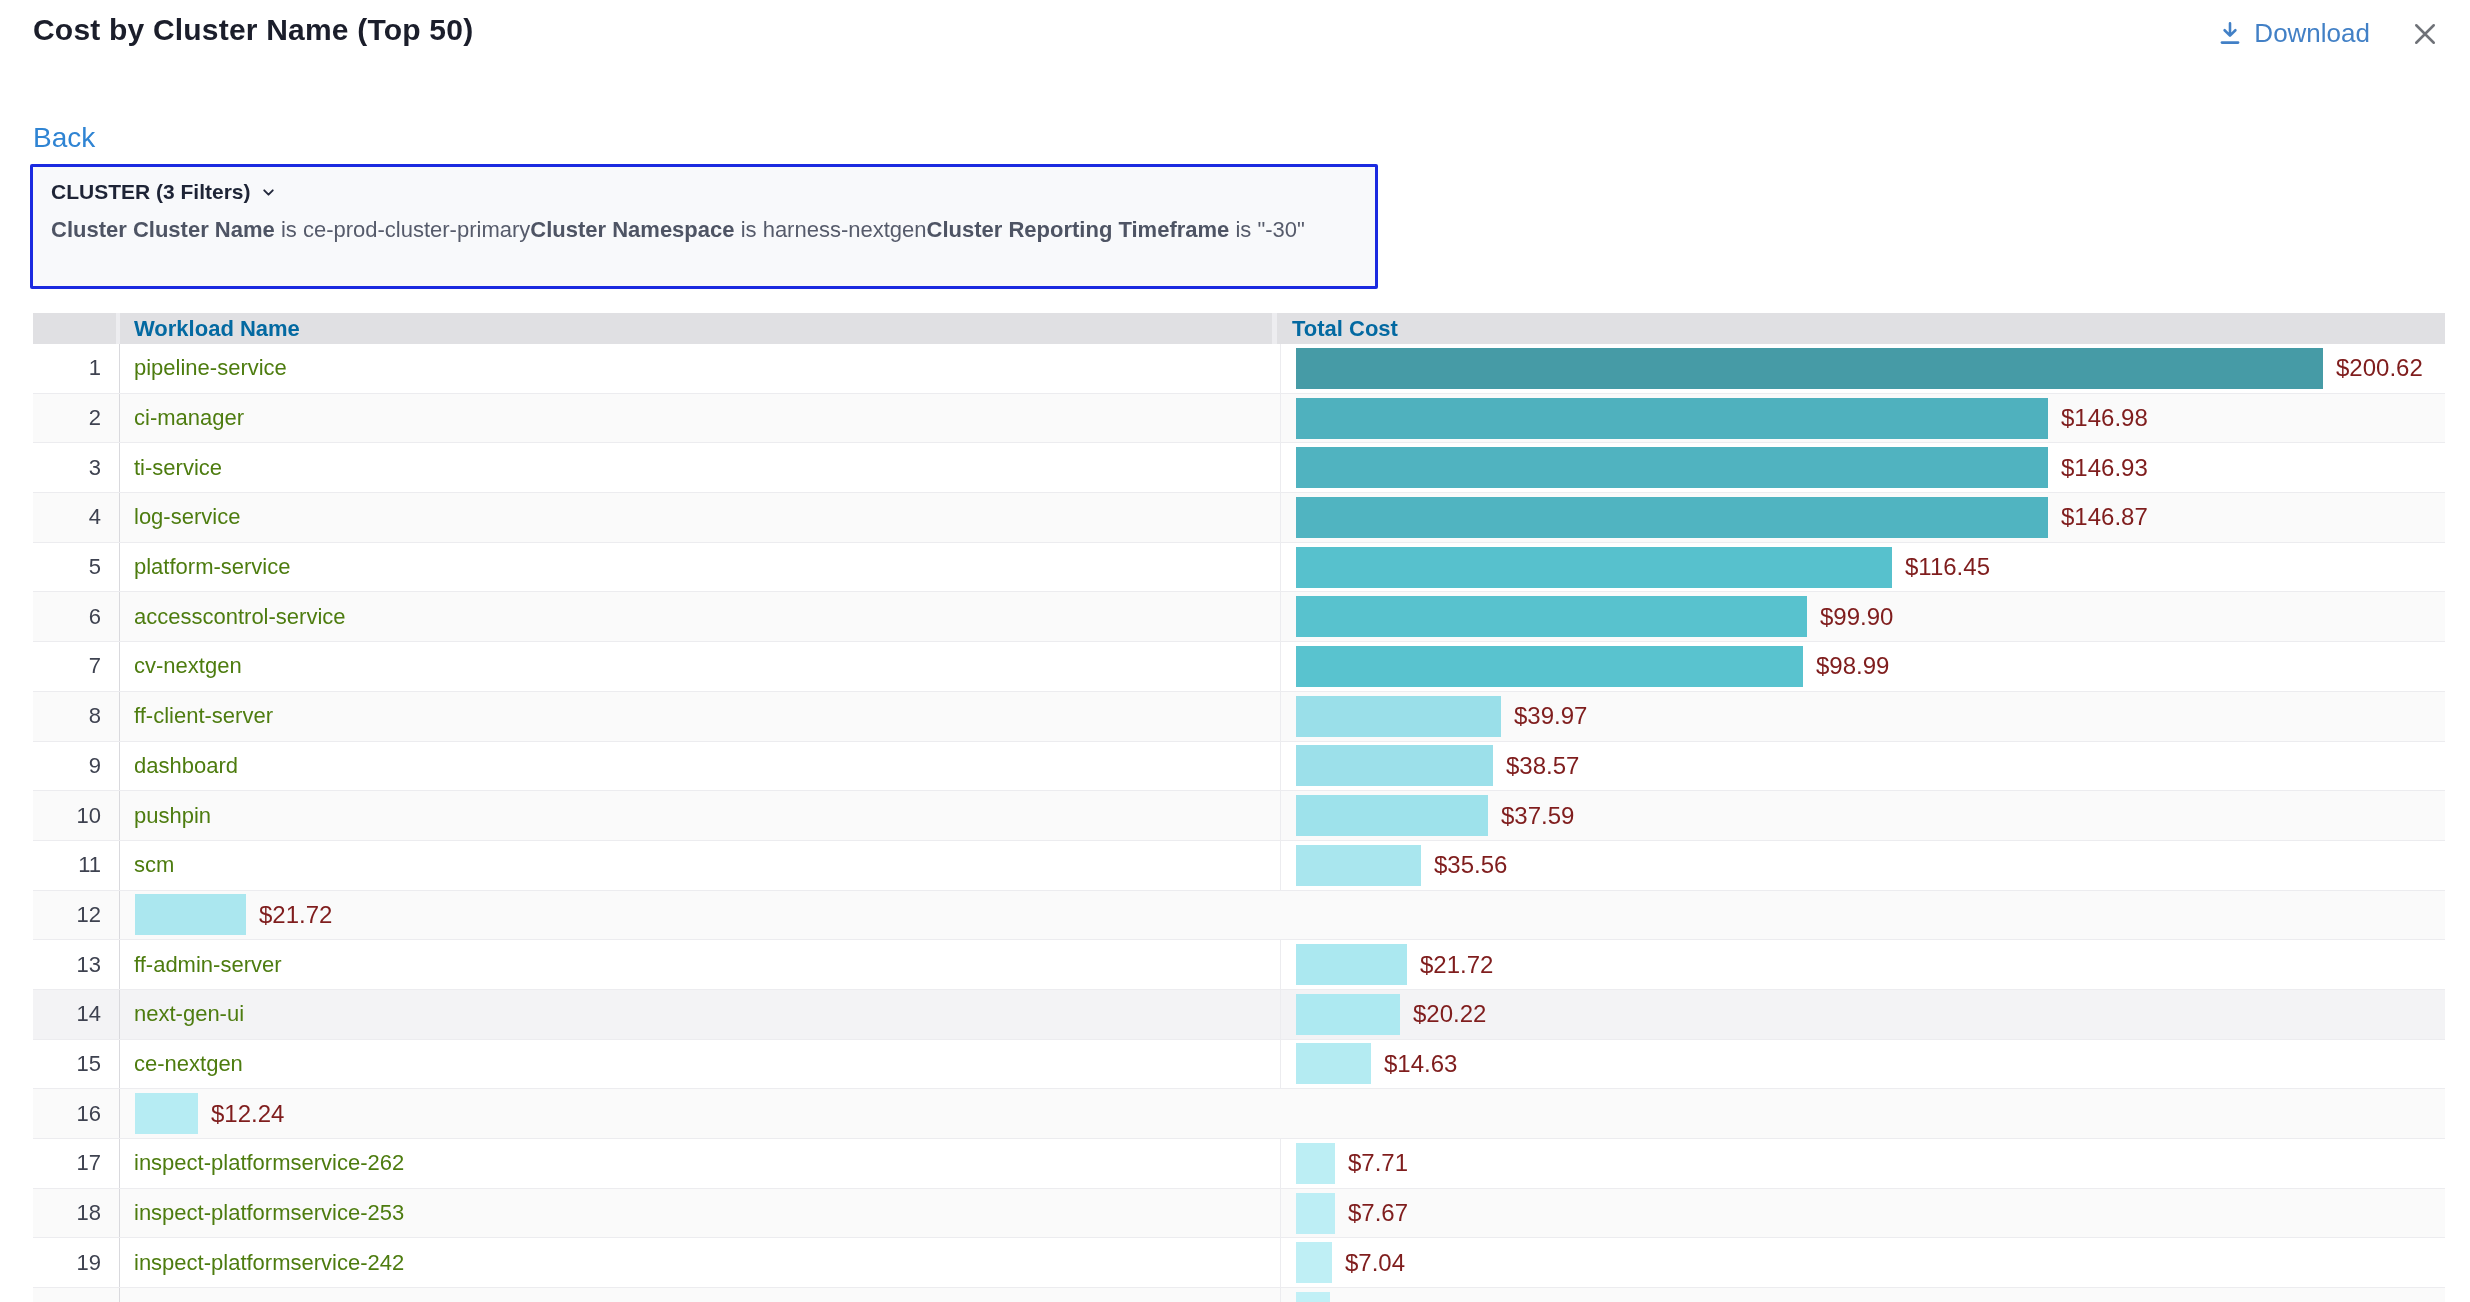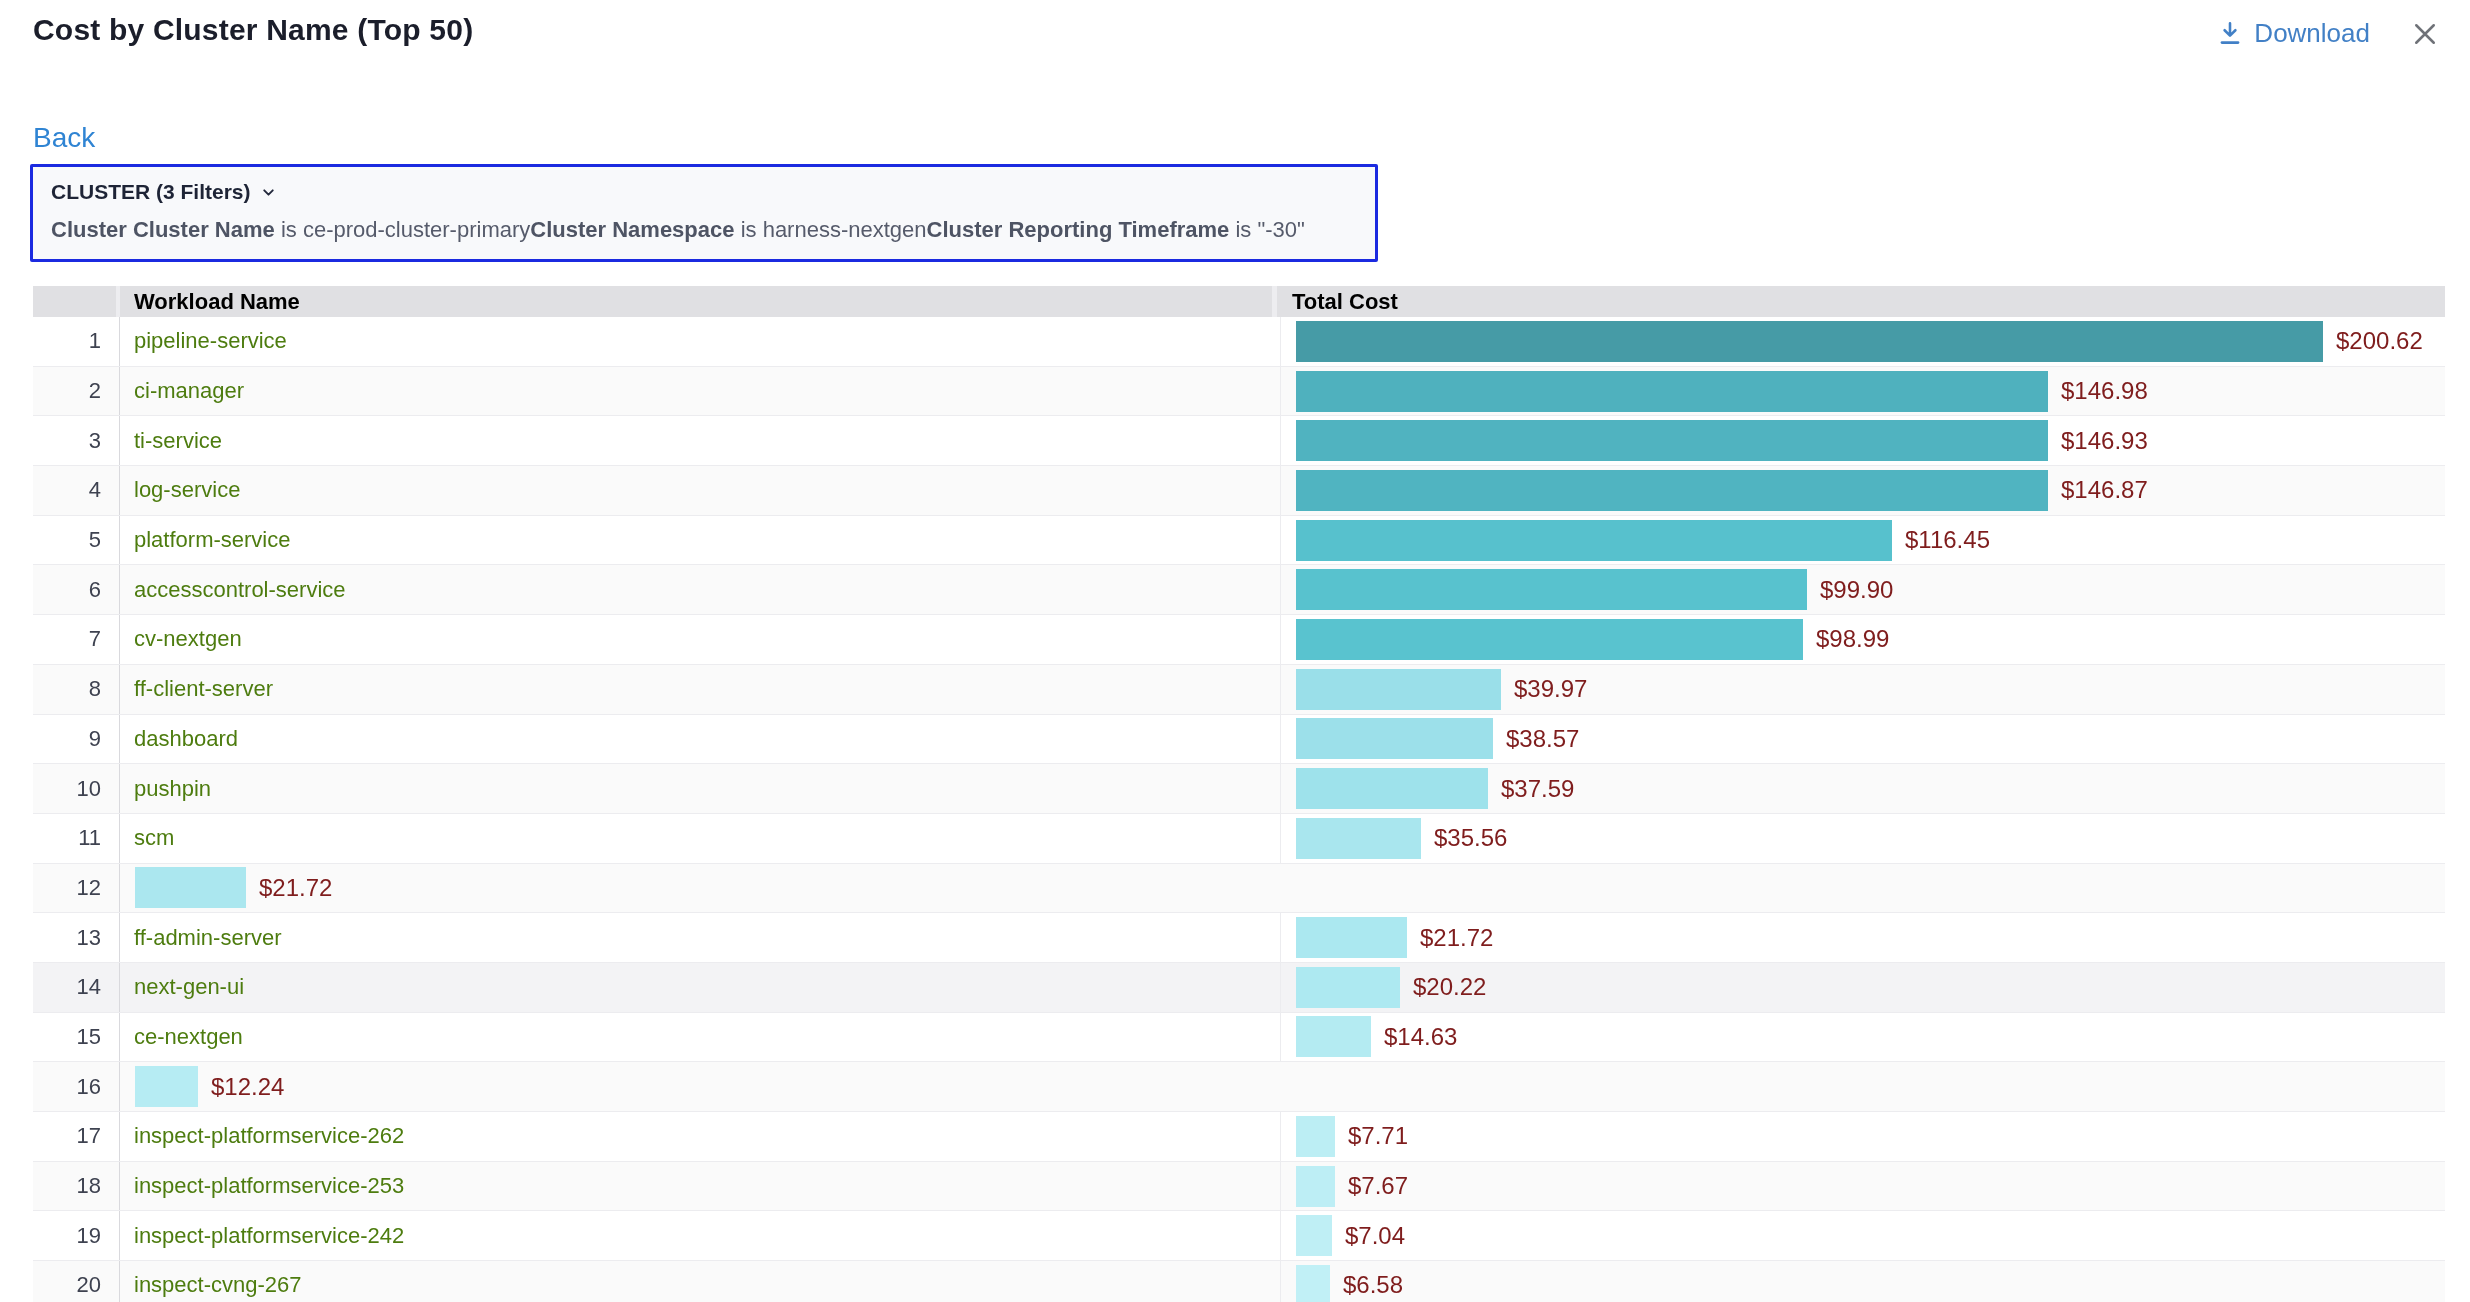--- a/index.html
+++ b/index.html
@@ -11,32 +11,32 @@
   .page-title { font-size:30px; font-weight:700; color:#1b1e2b; letter-spacing:.2px; }
   .top-actions { position:absolute; top:18px; right:30px; display:flex; align-items:center; gap:40px; }
   .download-btn { display:flex; align-items:center; gap:11px; cursor:pointer; border:none; background:none; }
   .download-btn span { font-size:26px; font-weight:500; color:#4280c6; }
   .close-btn { background:none; border:none; cursor:pointer; display:flex; align-items:center; }
 
   
   .back-link { display:inline-block; margin:58px 0 0 33px; font-size:28px; color:#2f84d3; cursor:pointer; text-decoration:none; }
 
   
-  .filter-box { margin:10px 0 0 30px; width:1348px; height:98px; border:3px solid #1b2ae0;
+  .filter-box { margin:10px 0 0 30px; width:1348px; height:125px; border:3px solid #1b2ae0;
                 background:#f8f9fb; border-radius:2px; padding:13px 18px 0 18px;text-align:center; }
   .filter-group { display:flex; align-items:center; gap:9px; cursor:pointer; }
   .filter-group-label { font-size:21px; font-weight:600; color:#1e2436; }
   .filter-details { margin-top:13px; display:flex; font-size:22px; color:#565b6b; white-space:nowrap; }
   .filter-item .f-field { font-weight:600; color:#4e5464; }
   .filter-item .f-op, .filter-item .f-val { font-weight:400; }
 
   
   .cost-table { margin:24px 0 0 33px; width:2412px; }
   .thead { display:flex; height:31px; background:#e0e0e3; align-items:center;
-           font-size:22px; font-weight:700; color:#000000; }
+           font-size:22px; font-weight:700; color:#0369a1; }
   .thead .h-rank { width:87px; height:100%; border-right:4px solid #ededf0; }
   .thead .h-name { width:1157px; height:100%; display:flex; align-items:center; padding-left:14px; border-right:5px solid #ededf0; }
   .thead .h-cost { flex:1; height:100%; display:flex; align-items:center; padding-left:15px; }
 
   .tbody .row { display:flex; height:49.7px; background:#ffffff; border-bottom:1px solid #ececef; cursor:pointer; }
   .tbody .row.alt { background:#fafafa; }
   .tbody .row.hl  { background:#f3f3f5; }
   .cell { display:flex; align-items:center; }
   .cell.rank { width:87px; justify-content:flex-end; padding-right:18px;
                font-size:22px; color:#3e4250; border-right:1px solid #d9d9dd; }

